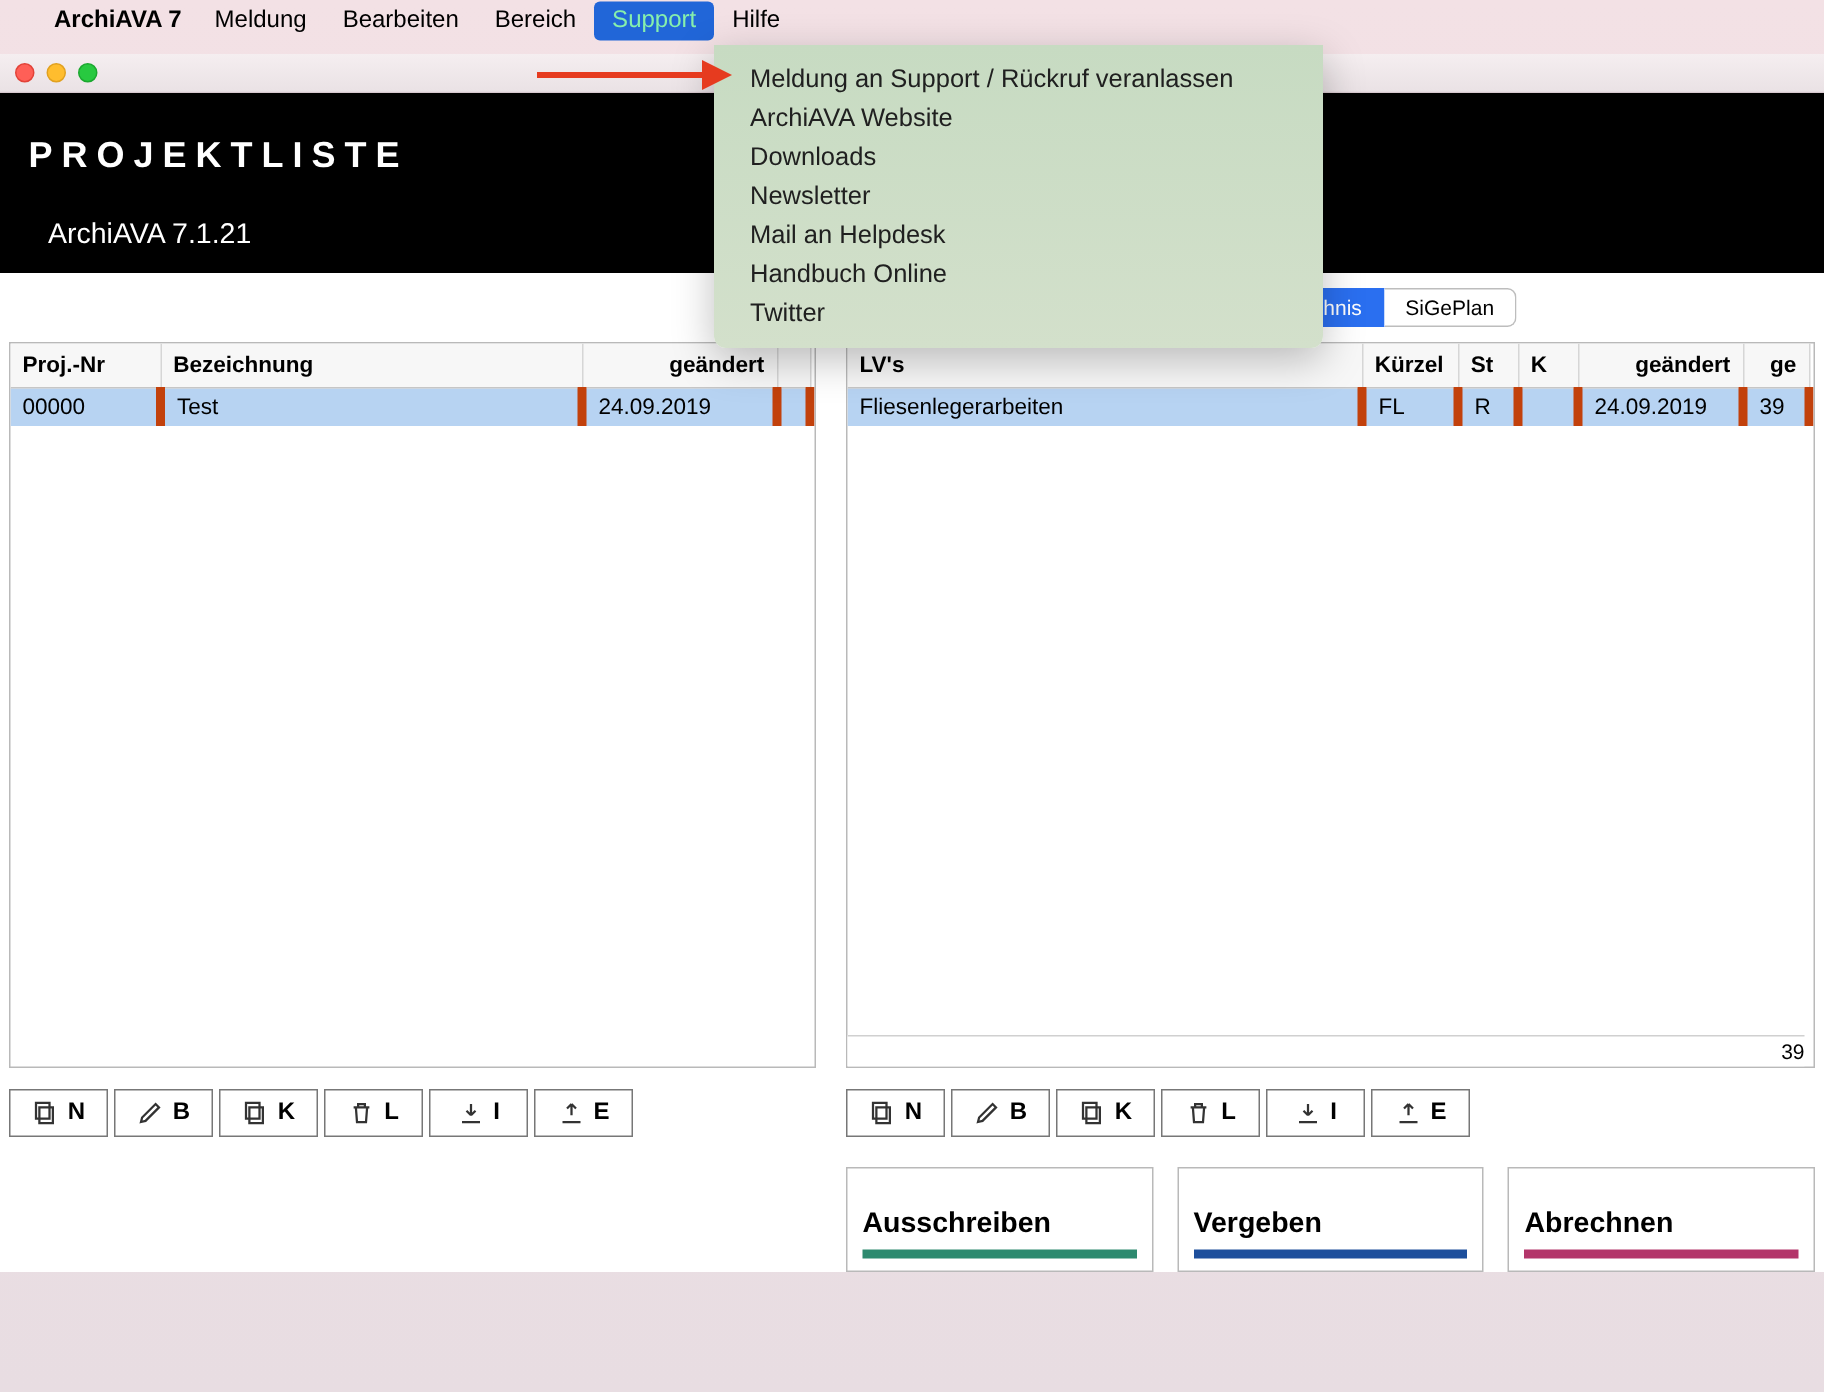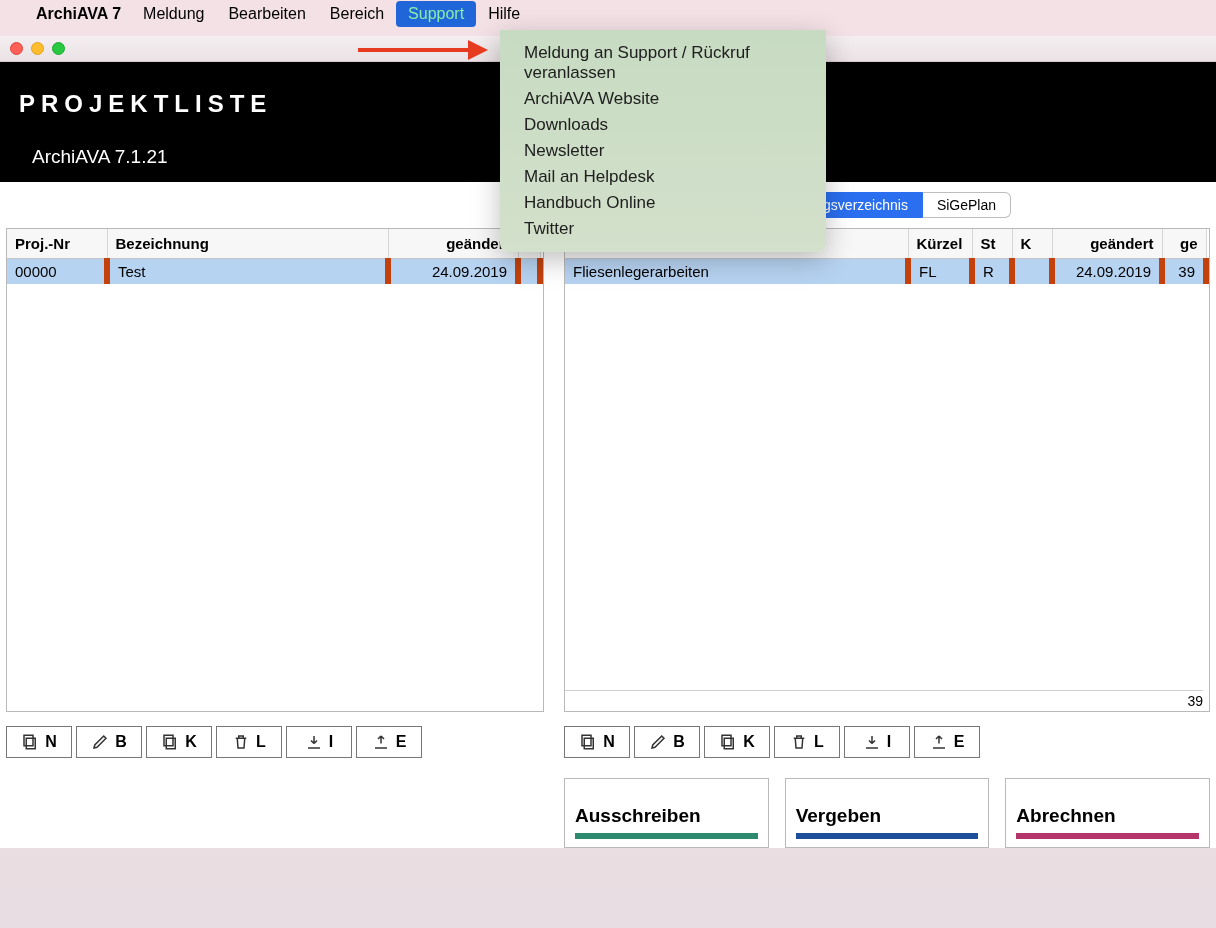--- a/index.html
+++ b/index.html
@@ -30,23 +30,23 @@
   }
   .menubar .menu-item.active {
     background: #2166d8;
     color: #86efac;
     border-radius: 4px;
   }
 
   
   .dropdown {
     position: absolute;
-    left: 500px;
+    left: 476px;
     top: 30px;
-    width: 326px;
+    width: 406px;
     background: linear-gradient(to bottom, #c7dbc2 0%, #d3e0cb 100%);
     border-radius: 0 0 8px 8px;
     box-shadow: 0 8px 28px rgba(0,0,0,0.25);
     padding: 10px 0;
     z-index: 50;
     font-size: 17px;
   }
   .dropdown .dd-item {
     padding: 3px 24px;
     color: #202020;
@@ -161,21 +161,21 @@
     border-bottom: 1px solid #c6c6c6;
     white-space: nowrap;
   }
   thead th.r { text-align: right; }
   tbody td {
     padding: 4px 8px;
     border-right: 6px solid #c2410c;
     white-space: nowrap;
   }
   tbody tr.sel td { background: #b7d3f2; }
-  td.r { text-align: right; }
+  td.r { text-align: left; }
 
   .footer-count {
     position: absolute;
     bottom: 0;
     right: 6px;
     font-size: 14px;
     padding: 2px 0;
     border-top: 1px solid #d0d0d0;
     width: 100%;
     text-align: right;

